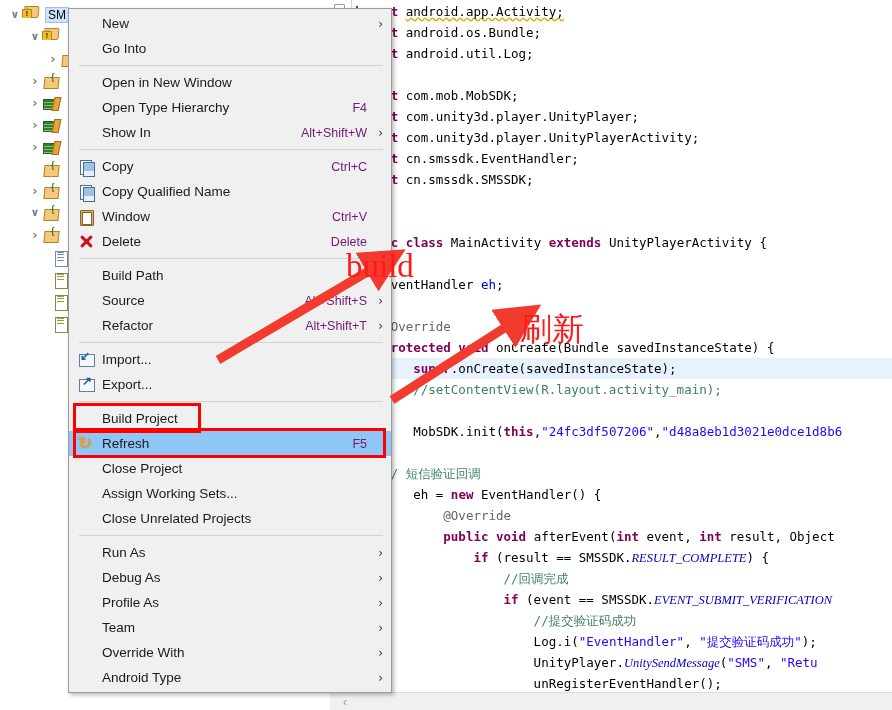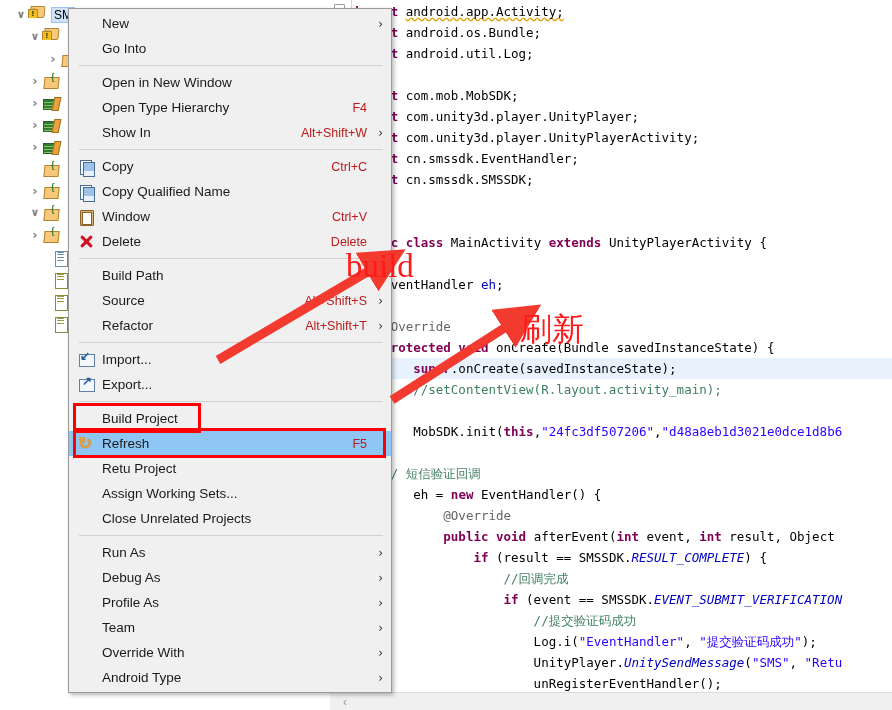--- a/index.html
+++ b/index.html
@@ -111,21 +111,21 @@
     position: absolute; left: 23px; top: 0; right: 0; bottom: 0;
     font-family: "DejaVu Sans Mono", "Liberation Mono", monospace;
     font-size: 12.5px; line-height: 21px; white-space: pre;
     color: #000; overflow: hidden;
   }
   .cl { position:absolute; left:0; white-space: pre; }
   .kw   { color:#7f0055; font-weight:bold; }
   .cm   { color:#3f7f5f; }
   .str  { color:#2a00ff; }
   .fld  { color:#0000c0; }
-  .sfld { color:#0000c0; font-style:italic; }
+  .sfld { color:#0000c0; font-style:italic;font-family:Liberation Serif, serif; }
   .an   { color:#646464; }
   .pln  { color:#000; }
   .err  { text-decoration: underline wavy #e0a000; text-decoration-skip-ink: none; }
   .hl-line {
     position:absolute; left:23px; right:0; height:21px; background:#e8f2fd;
   }
 
   
   #hscroll {
     position:absolute; left:330px; right:0; bottom:0; height:18px;
@@ -151,21 +151,21 @@
     box-shadow: 2px 2px 4px rgba(0,0,0,0.28);
     padding: 2px 0 2px 0; z-index: 50;
   }
   .mi {
     position: relative; height: 25px; display: flex; align-items: center;
     font-size: 13.5px; color: #1a1a1a; padding-left: 33px; padding-right: 8px;
     white-space: nowrap;
   }
   .mi.sel { background: #8ec7f5; }
   .mi .mlabel { flex: 0 0 auto; }
-  .mi .mshort { margin-left: auto; font-size: 12.5px; color: #b91c1c; }
+  .mi .mshort { margin-left: auto; font-size: 12.5px; color: #701a75; }
   .mi .marrow {
     margin-left: 6px; width: 10px; text-align: right; color:#333;
     font-size: 12px; font-family:"DejaVu Sans", sans-serif;
   }
   .mi .marrow.hidden { visibility: hidden; }
   .mi .micon { position: absolute; left: 9px; top: 4px; width: 17px; height: 17px; }
   .msep { height: 1px; background: #d2d2d2; margin: 4px 8px 4px 10px; }
 
   
   .mi-copy::before {
@@ -221,21 +221,21 @@
     font-family: "Liberation Serif", serif; white-space: nowrap;
   }
   svg.arrows { position:absolute; left:0; top:0; width:892px; height:710px; z-index:61; pointer-events:none; }
 </style>
 </head>
 <body>
 
 <div id="root">
 
   <div id="tree">
-      <div class="tree-row selected" style="top: 4px; left: 14px;">
+      <div class="tree-row selected" style="top: 4px; left: 8px;">
         <span class="twisty open"></span>
         <span class="ticon ic-folder ic-badge-j ic-warn"></span>
         <span class="tree-label">SM</span>
       </div>
       <div class="tree-row" style="top: 26px; left: 28px;">
         <span class="twisty open"></span>
         <span class="ticon ic-folder ic-badge-j ic-warn"></span>
       </div>
       <div class="tree-row" style="top: 48px; left: 46px;">
         <span class="twisty closed"></span>
@@ -396,21 +396,21 @@
         <span class="mshort"></span>
         <span class="marrow hidden">›</span>
       </div>
       <div class="mi sel">
         <span class="micon mi-refresh"></span>
         <span class="mlabel">Refresh</span>
         <span class="mshort">F5</span>
         <span class="marrow hidden">›</span>
       </div>
       <div class="mi">
-        <span class="mlabel">Retu Project</span>
+        <span class="mlabel">Close Project</span>
         <span class="mshort"></span>
         <span class="marrow hidden">›</span>
       </div>
       <div class="mi">
         <span class="mlabel">Assign Working Sets...</span>
         <span class="mshort"></span>
         <span class="marrow hidden">›</span>
       </div>
       <div class="mi">
         <span class="mlabel">Close Unrelated Projects</span>

